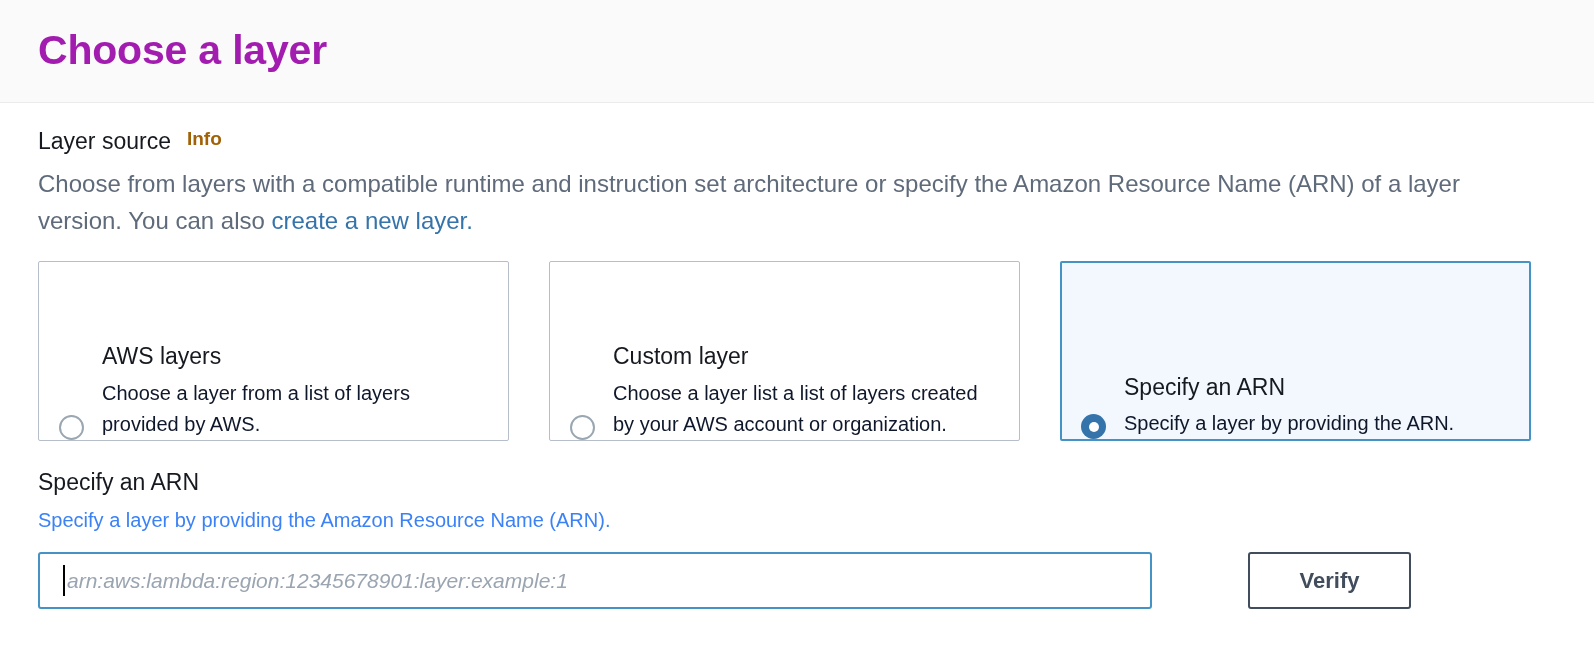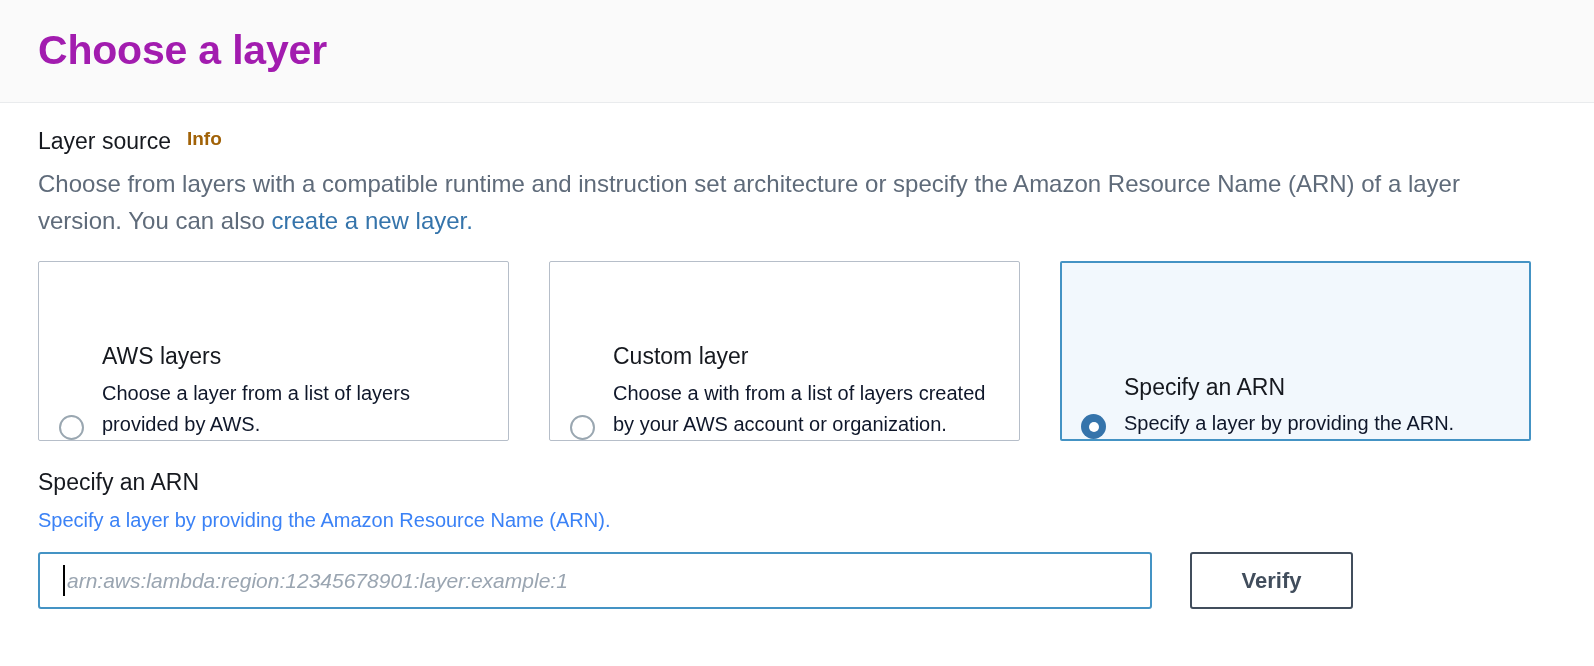--- a/index.html
+++ b/index.html
@@ -161,21 +161,21 @@
     margin-top: 9px;
     font-size: 20px;
     color: #3b82f6;
     line-height: 1.4;
   }
 
   .arn-row {
     margin-top: 18px;
     display: flex;
     align-items: flex-start;
-    gap: 38px;
+    gap: 56px;
   }
   .arn-input-wrap {
     position: relative;
     width: 1114px;
   }
   .arn-input {
     width: 100%;
     height: 57px;
     box-sizing: border-box;
     border: 2px solid #4493c4;
@@ -207,20 +207,21 @@
     height: 57px;
     box-sizing: border-box;
     border: 2px solid #414d5c;
     border-radius: 3px;
     background: #ffffff;
     font-family: "Liberation Sans", "DejaVu Sans", sans-serif;
     font-size: 22px;
     font-weight: bold;
     color: #414d5c;
     cursor: pointer;
+    margin-left: 40px;
   }
 </style>
 </head>
 <body>
 
 <div class="panel">
 
   <div class="panel-header">
     <div class="panel-title">Choose a layer</div>
   </div>
@@ -244,21 +245,21 @@
           <span class="tile-text">
             <span class="tile-title">AWS layers</span>
             <span class="tile-desc" style="display:block;">Choose a layer from a list of layers provided by AWS.</span>
           </span>
         </div>
 
         <div class="tile">
           <span class="radio"></span>
           <span class="tile-text">
             <span class="tile-title">Custom layer</span>
-            <span class="tile-desc" style="display:block;">Choose a with from a list of layers created by your AWS account or organization.</span>
+            <span class="tile-desc" style="display:block;">Choose a layer list a list of layers created by your AWS account or organization.</span>
           </span>
         </div>
 
         <div class="tile selected">
           <span class="radio"></span>
           <span class="tile-text">
             <span class="tile-title">Specify an ARN</span>
             <span class="tile-desc" style="display:block;">Specify a layer by providing the ARN.</span>
           </span>
         </div>

